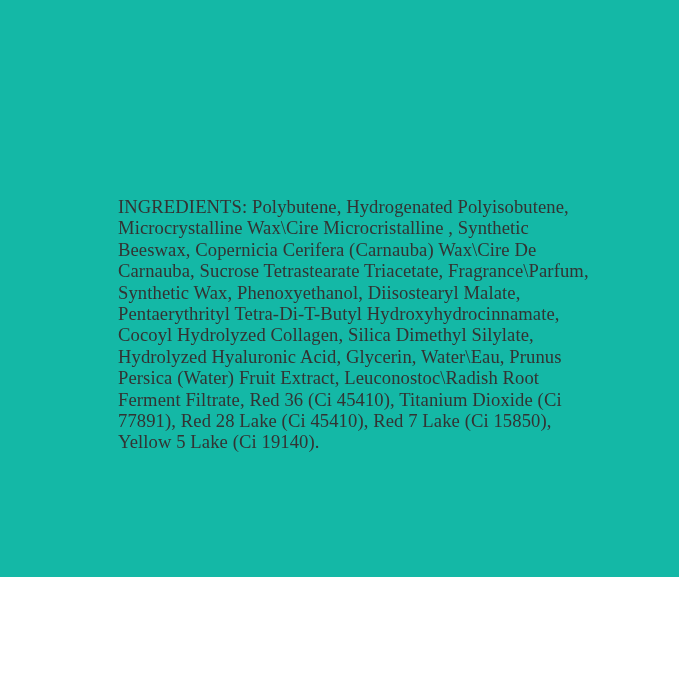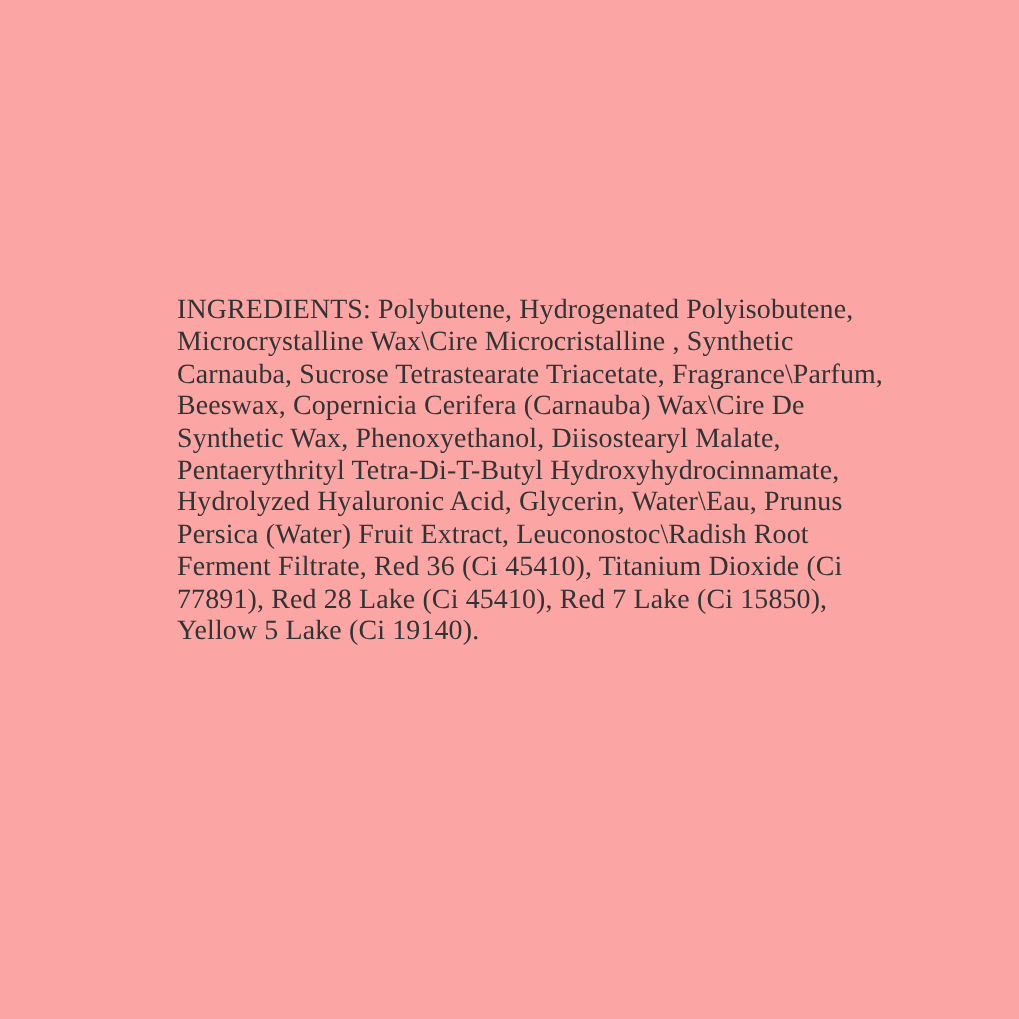--- a/index.html
+++ b/index.html
@@ -3,22 +3,22 @@
 <meta charset="utf-8">
 <style>
   html, body {
     margin: 0;
     padding: 0;
     background: #ffffff;
   }
   #canvas {
     position: relative;
     width: 679px;
-    height: 679px;
-    background: #fca5a5;
+    height: 577px;
+    background: #14b8a6;
     overflow: hidden;
   }
   .ingredients-block {
     position: absolute;
     left: 118px;
     top: 196px;
     width: 478px;
     font-family: "Liberation Serif", "DejaVu Serif", serif;
     font-size: 18.6px;
     line-height: 21.4px;
@@ -31,23 +31,24 @@
     white-space: pre;
   }
 </style>
 </head>
 <body>
 
 <div id="canvas">
   <div class="ingredients-block">
     <div class="ingredients-line">INGREDIENTS: Polybutene, Hydrogenated Polyisobutene,</div>
     <div class="ingredients-line">Microcrystalline Wax\Cire Microcristalline , Synthetic</div>
+    <div class="ingredients-line">Beeswax, Copernicia Cerifera (Carnauba) Wax\Cire De</div>
     <div class="ingredients-line">Carnauba, Sucrose Tetrastearate Triacetate, Fragrance\Parfum,</div>
-    <div class="ingredients-line">Beeswax, Copernicia Cerifera (Carnauba) Wax\Cire De</div>
     <div class="ingredients-line">Synthetic Wax, Phenoxyethanol, Diisostearyl Malate,</div>
     <div class="ingredients-line">Pentaerythrityl Tetra-Di-T-Butyl Hydroxyhydrocinnamate,</div>
+    <div class="ingredients-line">Cocoyl Hydrolyzed Collagen, Silica Dimethyl Silylate,</div>
     <div class="ingredients-line">Hydrolyzed Hyaluronic Acid, Glycerin, Water\Eau, Prunus</div>
     <div class="ingredients-line">Persica (Water) Fruit Extract, Leuconostoc\Radish Root</div>
     <div class="ingredients-line">Ferment Filtrate, Red 36 (Ci 45410), Titanium Dioxide (Ci</div>
     <div class="ingredients-line">77891), Red 28 Lake (Ci 45410), Red 7 Lake (Ci 15850),</div>
     <div class="ingredients-line">Yellow 5 Lake (Ci 19140).</div>
   </div>
 </div>
 
 </body></html>

